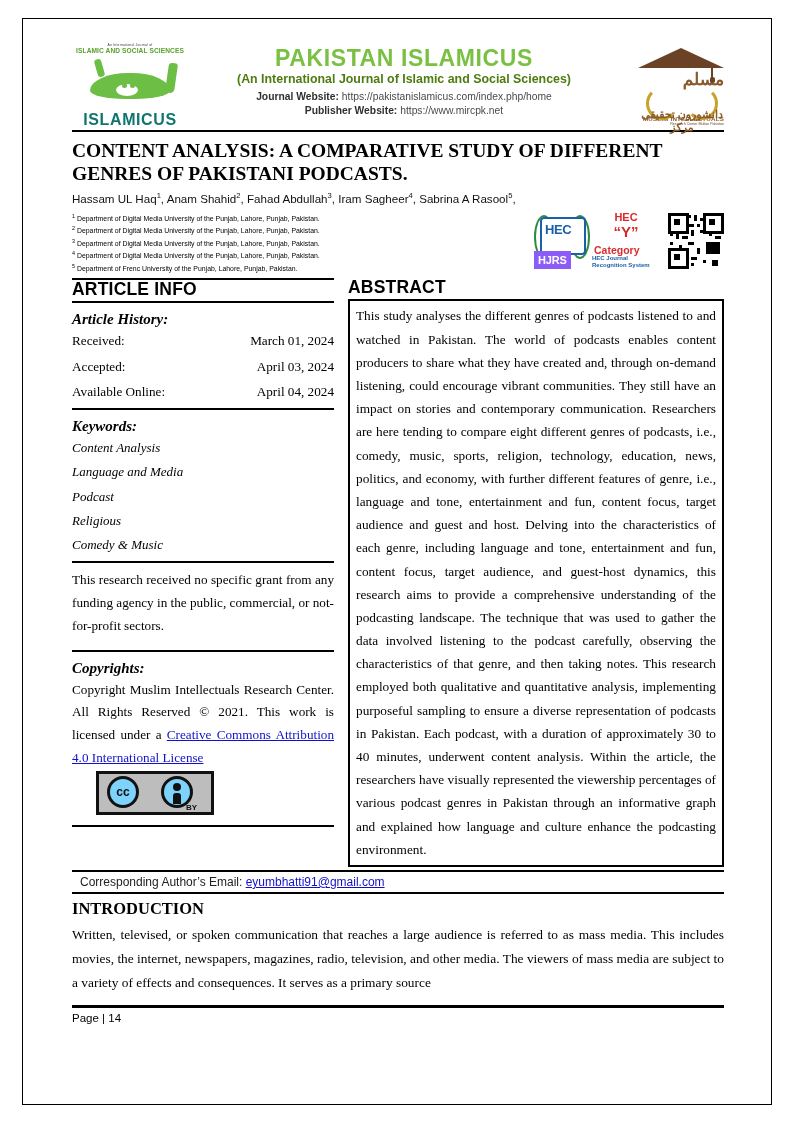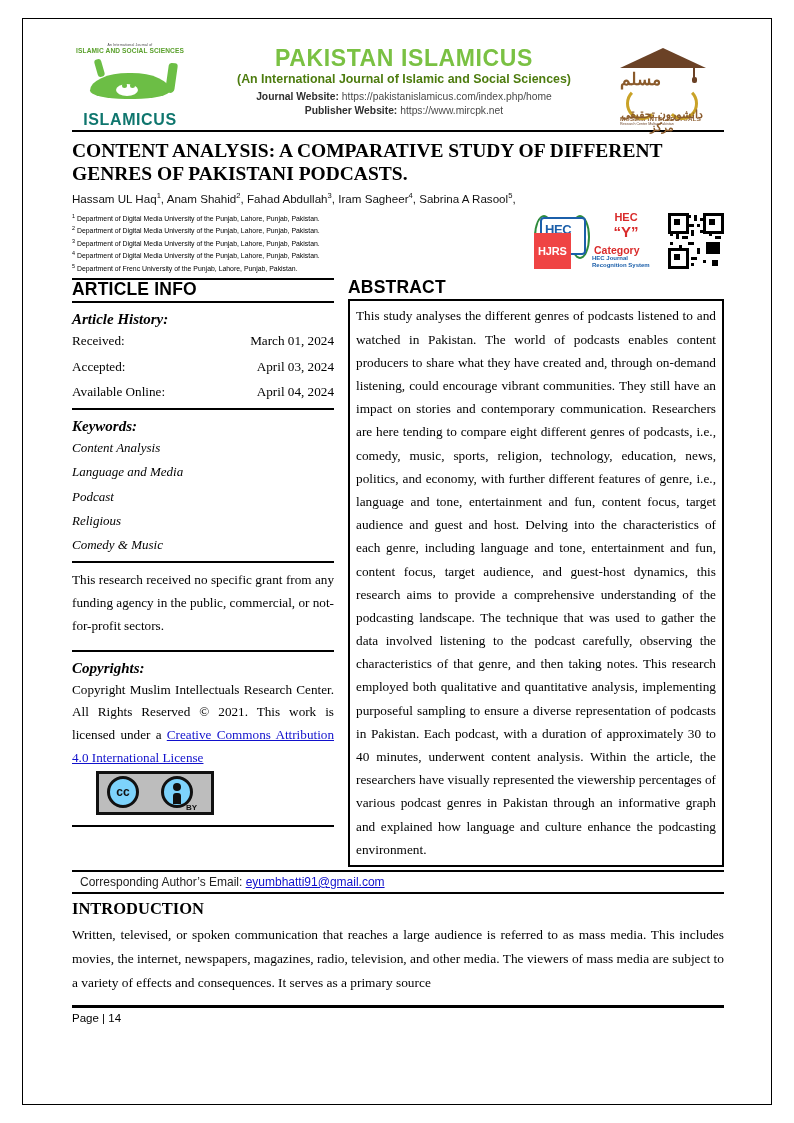--- a/index.html
+++ b/index.html
@@ -178,21 +178,21 @@
     color: #4a4a4a;
     line-height: 1.35;
   }
   .journal-web b { color: #2f2f2f; }
 
   .logo-right {
     width: 104px;
     flex: 0 0 104px;
     display: flex;
     flex-direction: column;
-    align-items: flex-start;
+    align-items: flex-end;
     padding-top: 2px;
   }
   .cap {
     width: 86px;
     height: 26px;
     position: relative;
   }
   .cap .board {
     position: absolute;
     left: 0; top: 4px;
@@ -339,26 +339,26 @@
     top: 2px;
     width: 16px; height: 40px;
     border: 2px solid #2e8b3d;
     border-radius: 50%;
   }
   .hec .seal .leaf-l { left: 0; border-right-color: transparent; }
   .hec .seal .leaf-r { right: 0; border-left-color: transparent; }
   .hec .hjrs {
     position: absolute;
     left: 0; bottom: 0;
-    background: #ef4444;
+    background: #8b5cf6;
     color: #fff;
     font-family: "Liberation Sans", sans-serif;
     font-weight: bold;
     font-size: 11px;
-    padding: 12px 4px;
+    padding: 3px 4px;
     letter-spacing: -.2px;
   }
   .hec .ytext {
     position: absolute;
     left: 60px; top: 0;
     font-family: "Liberation Sans", sans-serif;
     font-weight: bold;
     color: #d92b2b;
     font-size: 11px;
     line-height: 1.15;

